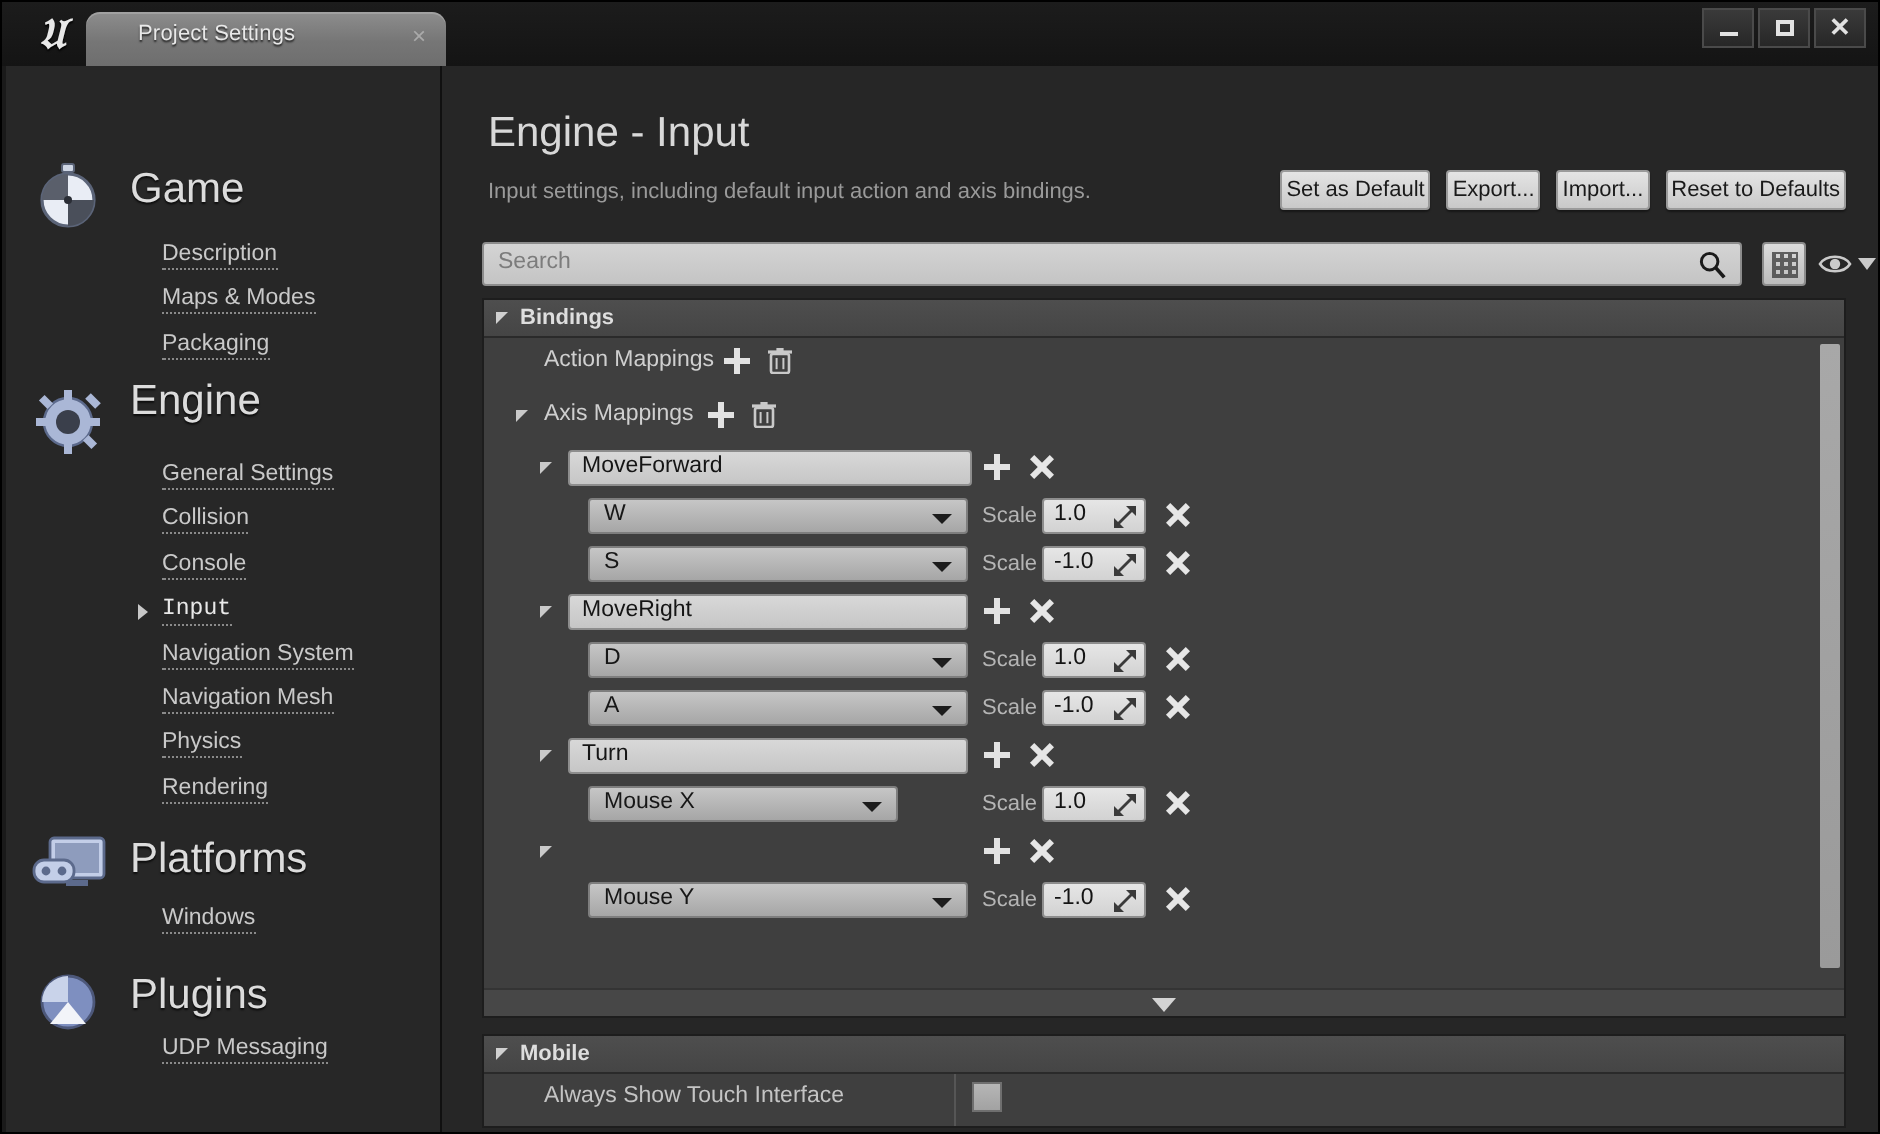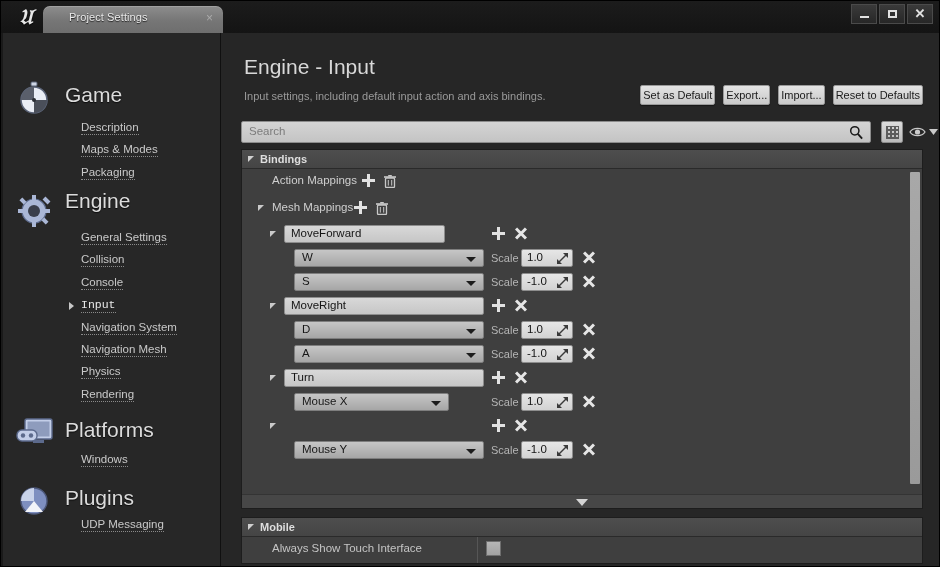--- a/index.html
+++ b/index.html
@@ -434,33 +434,33 @@
               <div class="trash" style="left:142px"><svg width="12" height="13" viewBox="0 0 12 13">
                   <rect x="1.5" y="3" width="9" height="9.5" rx="1" fill="none" stroke="#c9c9c9" stroke-width="1.3"></rect>
                   <rect x="0" y="1.2" width="12" height="1.6" fill="#c9c9c9"></rect>
                   <rect x="4.2" y="0" width="3.6" height="1.5" fill="#c9c9c9"></rect>
                   <line x1="4.3" y1="5" x2="4.3" y2="10.6" stroke="#c9c9c9" stroke-width="1"></line>
                   <line x1="7.7" y1="5" x2="7.7" y2="10.6" stroke="#c9c9c9" stroke-width="1"></line>
                 </svg></div>
             </div>
             <div class="row" style="top: 46px;">
               <div class="tri" style="left:16px"></div>
-              <div class="row-lbl" style="left:30px">Mesh Mappings</div>
+              <div class="row-lbl" style="left:30px">Axis Mappings</div>
               <div class="plus" style="left:112px"></div>
               <div class="trash" style="left:134px"><svg width="12" height="13" viewBox="0 0 12 13">
                   <rect x="1.5" y="3" width="9" height="9.5" rx="1" fill="none" stroke="#c9c9c9" stroke-width="1.3"></rect>
                   <rect x="0" y="1.2" width="12" height="1.6" fill="#c9c9c9"></rect>
                   <rect x="4.2" y="0" width="3.6" height="1.5" fill="#c9c9c9"></rect>
                   <line x1="4.3" y1="5" x2="4.3" y2="10.6" stroke="#c9c9c9" stroke-width="1"></line>
                   <line x1="7.7" y1="5" x2="7.7" y2="10.6" stroke="#c9c9c9" stroke-width="1"></line>
                 </svg></div>
             </div>
             <div class="row" style="top: 72px;">
               <div class="tri" style="left:28px"></div>
-              <div class="name-field" style="left:42px;width:161px">MoveForward</div>
+              <div class="name-field" style="left:42px;width:202px">MoveForward</div>
               <div class="plus" style="left:250px"></div>
               <div class="xbtn" style="left:272px"></div>
             </div>
             <div class="row" style="top: 96px;">
               <div class="combo" style="left:52px;width:190px"><span>W</span><span class="combo-arrow"></span></div>
               <div class="scale-lbl" style="left:249px">Scale</div>
               <div class="num-field" style="left:279px"><span>1.0</span><svg class="spin" viewBox="0 0 11 11">
                   <polygon points="11,0 11,5 6,0" fill="#3a3a3a"></polygon>
                   <polygon points="0,11 5,11 0,6" fill="#3a3a3a"></polygon>
                   <line x1="1.5" y1="9.5" x2="9.5" y2="1.5" stroke="#3a3a3a" stroke-width="1.4"></line>

